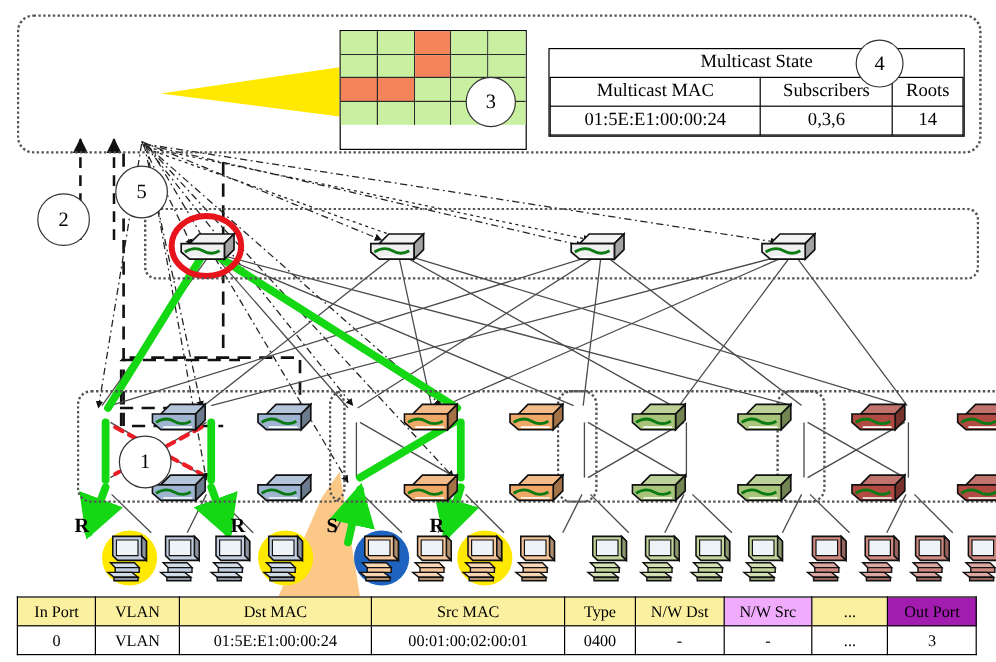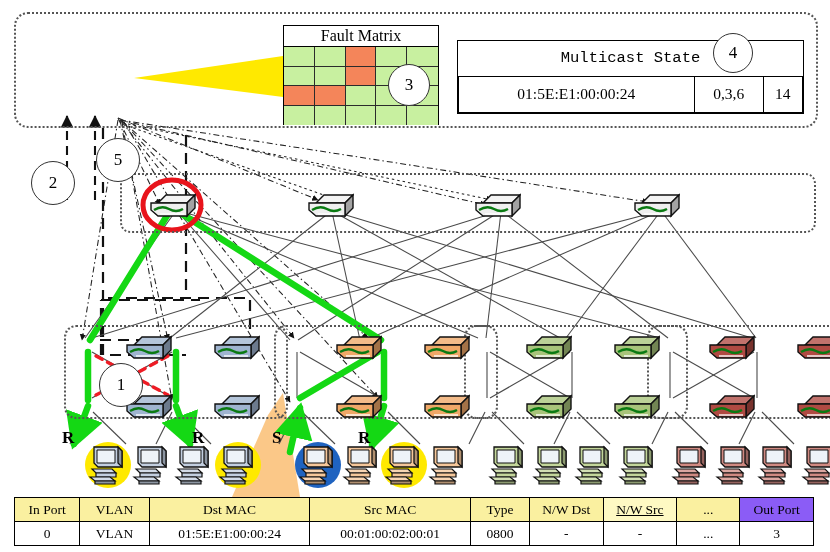--- a/index.html
+++ b/index.html
@@ -33,21 +33,21 @@
   #fault-matrix .fm-cell:nth-child(5n){border-right:none;}
   #fault-matrix .fm-grid>div:nth-last-child(-n+5){border-bottom:none;}
 
   
   #multicast-state{left:457px;top:40px;width:345px;height:72px;
      border:1.4px solid #000;background:#fff;border-collapse:collapse;}
   #multicast-state table{border-collapse:collapse;width:100%;height:100%;
      font-size:15.5px;}
   #multicast-state td,#multicast-state th{border:1px solid #000;
      text-align:center;font-weight:normal;padding:0 2px;}
-  #multicast-state .ms-title{border-top:none;border-left:none;border-right:none;font-family:Liberation Mono, monospace;}
+  #multicast-state .ms-title{border-top:none;border-left:none;border-right:none;}
 
   
   .circ{border:1.4px solid #333;border-radius:50%;background:#fff;
      display:flex;align-items:center;justify-content:center;
      font-size:17px;color:#000;z-index:40;}
 
   
   #flow-table{left:14px;top:497px;width:800px;height:44px;}
   #flow-table table{border-collapse:collapse;width:100%;height:100%;
      font-size:13.5px;}
@@ -208,21 +208,20 @@
 
   <line x1="290" y1="452" x2="300" y2="408" stroke="#14d814" stroke-width="6.5" stroke-linecap="round" marker-end="url(#ahg)"></line>
 
   <ellipse cx="172" cy="205" rx="29" ry="25" fill="none" stroke="#e8141c" stroke-width="5"></ellipse>
 </svg>
 
 <div class="abs pod-box" id="control-plane-box"></div>
 
 
 <div class="abs" id="fault-matrix">
-  <div class="fm-title">Fault Matrix</div>
   <div class="fm-grid" id="fm-grid">
         <div class="fm-cell" style="background: rgb(200, 240, 160);"></div>
         <div class="fm-cell" style="background: rgb(200, 240, 160);"></div>
         <div class="fm-cell" style="background: rgb(244, 133, 90);"></div>
         <div class="fm-cell" style="background: rgb(200, 240, 160);"></div>
         <div class="fm-cell" style="background: rgb(200, 240, 160);"></div>
         <div class="fm-cell" style="background: rgb(200, 240, 160);"></div>
         <div class="fm-cell" style="background: rgb(200, 240, 160);"></div>
         <div class="fm-cell" style="background: rgb(244, 133, 90);"></div>
         <div class="fm-cell" style="background: rgb(200, 240, 160);"></div>
@@ -238,20 +237,25 @@
         <div class="fm-cell" style="background: rgb(200, 240, 160);"></div>
         <div class="fm-cell" style="background: rgb(200, 240, 160);"></div>
       </div>
 </div>
 
 <div class="abs" id="multicast-state">
   <table>
     <tbody>
           <tr>
             <td class="ms-title" colspan="3">Multicast State</td>
+          </tr>
+    <tr id="ms-head">
+            <td>Multicast MAC</td>
+            <td>Subscribers</td>
+            <td>Roots</td>
           </tr>
     <tr id="ms-row">
             <td>01:5E:E1:00:00:24</td>
             <td>0,3,6</td>
             <td>14</td>
           </tr>
   </tbody>
       </table>
 </div>
 
@@ -565,30 +569,30 @@
 <div class="abs" id="flow-table">
   <table>
     <tbody>
           <tr id="ft-head">
             <th style="width: 58px; background: rgb(250, 240, 160);">In Port</th>
             <th style="width: 62px; background: rgb(250, 240, 160);">VLAN</th>
             <th style="width: 150px; background: rgb(250, 240, 160);">Dst MAC</th>
             <th style="width: 150px; background: rgb(250, 240, 160);">Src MAC</th>
             <th style="width: 52px; background: rgb(250, 240, 160);">Type</th>
             <th style="width: 66px; background: rgb(250, 240, 160);">N/W Dst</th>
-            <th style="width: 66px; background: #fef9c3; text-decoration: underline;">N/W Src</th>
+            <th style="width: 66px; background: #f0abfc;">N/W Src</th>
             <th style="width: 56px; background: rgb(250, 240, 160);">...</th>
-            <th style="width: 66px; background: #8b5cf6;">Out Port</th>
+            <th style="width: 66px; background: #a21caf;">Out Port</th>
           </tr>
     <tr id="ft-row">
             <td>0</td>
             <td>VLAN</td>
             <td>01:5E:E1:00:00:24</td>
             <td>00:01:00:02:00:01</td>
-            <td>0800</td>
+            <td>0400</td>
             <td>-</td>
             <td>-</td>
             <td>...</td>
             <td>3</td>
           </tr>
   </tbody>
       </table>
 </div>
 
 </div>

